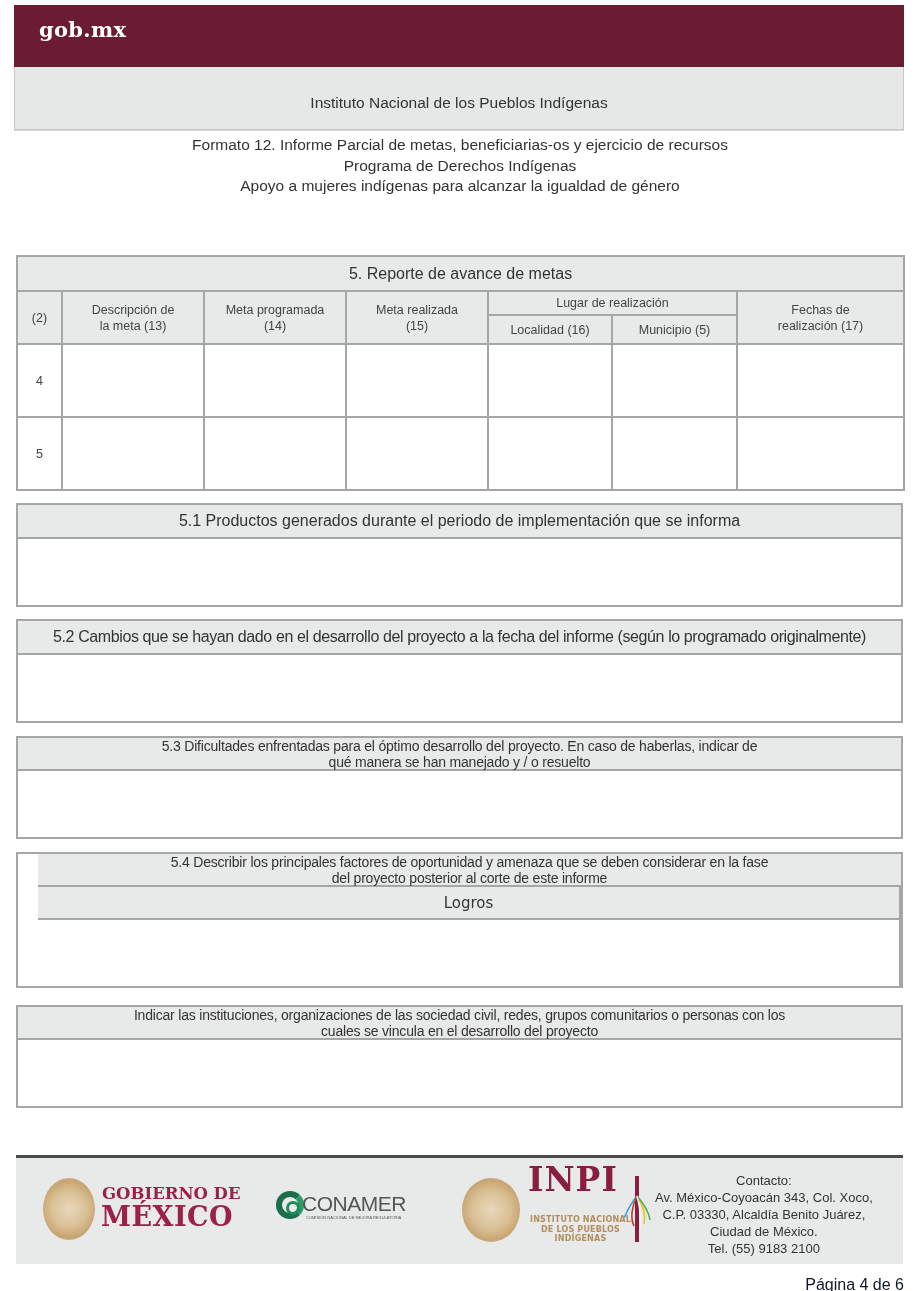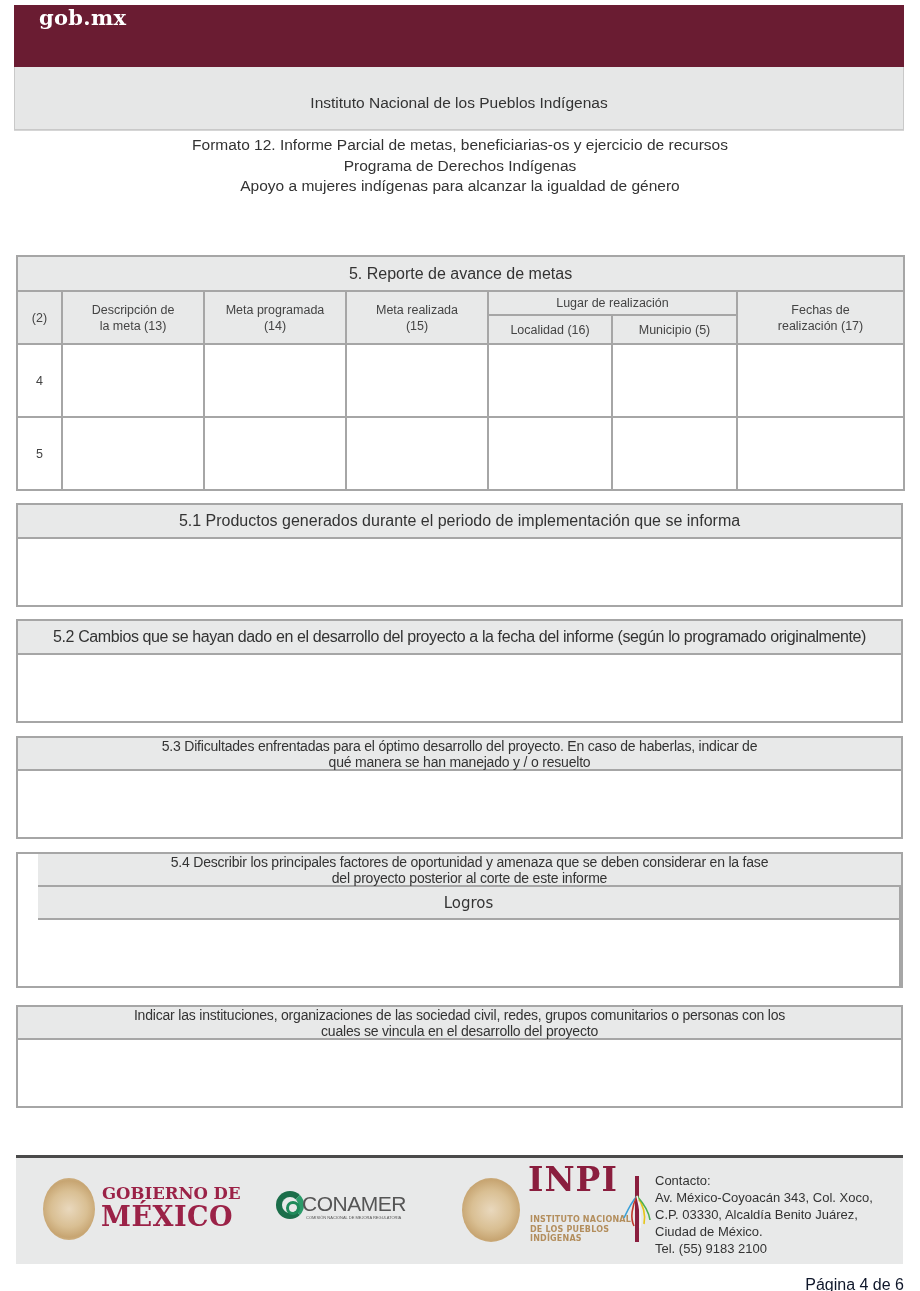--- a/index.html
+++ b/index.html
@@ -1,20 +1,20 @@
 <!DOCTYPE html>
 <html><head>
 <meta charset="utf-8">
 <style>
   * { box-sizing: border-box; margin: 0; padding: 0; }
   html, body { width: 920px; height: 1291px; background: #ffffff; overflow: hidden; }
   body { position: relative; font-family: "Liberation Sans", sans-serif; color: #333333; }
 
   .topbar { position: absolute; left: 14px; top: 5px; width: 890px; height: 62px; background: #6a1c32; }
-  .brand { position: absolute; left: 25px; top: 0; font-family: "DejaVu Serif", serif; font-weight: bold; font-size: 21px; color: #ffffff; letter-spacing: 0.3px; }
+  .brand { position: absolute; left: 25px; top: 12px; font-family: "DejaVu Serif", serif; font-weight: bold; font-size: 21px; color: #ffffff; letter-spacing: 0.3px; }
   .subbar { position: absolute; left: 14px; top: 67px; width: 890px; height: 63px; background: #e6e7e7; border: 1px solid #c9c9c9; border-top: none; box-shadow: 0 1px 0 #d5d5d5; }
   .institute { position: absolute; left: 0; right: 0; top: 27px; text-align: center; font-size: 15.5px; color: #333; }
 
   .doc-title { position: absolute; left: 0; width: 920px; top: 135px; text-align: center; font-size: 15.5px; line-height: 20.5px; color: #333; }
 
   table.metas { position: absolute; left: 16px; top: 255px; width: 887px; border-collapse: collapse; table-layout: fixed; }
   table.metas td, table.metas th { border: 2px solid #a6a6a6; font-weight: normal; text-align: center; vertical-align: middle; }
   table.metas th { background: #e8e9e9; font-size: 12.5px; color: #444; line-height: 16px; }
   table.metas .title-row th { height: 35px; font-size: 16px; color: #333; }
   table.metas .head-row th { height: 24px; }
@@ -27,21 +27,21 @@
   .box .bhead.two { height: 33px; font-size: 14px; line-height: 16px; flex-direction: column; letter-spacing: -0.2px; }
   .box .bbody { height: 66px; }
 
   .split { display: flex; }
   .split > div { flex: 1; }
   .split > div:first-child { border-right: 2px solid #a6a6a6; }
   .split .shead { background: #e8e9e9; height: 33px; border-bottom: 2px solid #a6a6a6; display: flex; align-items: center; justify-content: center; font-size: 16px; color: #333; font-family: "DejaVu Sans", sans-serif; font-size: 15px; }
   .split .sbody { height: 66px; }
 
   .footer-line { position: absolute; left: 16px; top: 1155px; width: 887px; height: 3px; background: #4a4a4a; }
-  .footer { position: absolute; left: 16px; top: 1158px; width: 887px; height: 106px; background: #e8e9e9; }
+  .footer { position: absolute; left: 16px; top: 1158px; width: 887px; height: 106px; background: #e8e9e9; text-align: center; }
 
   .seal { position: absolute; border-radius: 50%; background: radial-gradient(circle, #e9d8bd 0%, #d9bf93 45%, #c7a572 70%, #e4d2b3 100%); }
   .gob-text { position: absolute; font-family: "DejaVu Serif", serif; font-weight: bold; color: #9b2247; }
   .conamer-icon { position: absolute; width: 28px; height: 28px; border-radius: 50%; border: 6px solid #1b6e4a; border-right-color: #2c9b6a; }
   .conamer-icon::after { content: ""; position: absolute; left: 4px; top: 4px; width: 8px; height: 8px; border-radius: 50%; border: 3px solid #1f8a5a; }
   .conamer-text { position: absolute; font-family: "Liberation Sans", sans-serif; color: #555; }
   .inpi-text { position: absolute; font-family: "DejaVu Serif", serif; font-weight: bold; color: #8a1e3e; }
   .inpi-sub { position: absolute; font-family: "DejaVu Sans", sans-serif; font-weight: bold; color: #b38e5d; font-size: 8px; line-height: 9.5px; letter-spacing: 0.2px; }
   .contact { position: absolute; left: 639px; top: 14px; font-size: 13px; line-height: 17px; color: #333; }
   .page-num { position: absolute; right: 16px; top: 1269px; font-size: 16px; color: #0f172a; margin-top: 7px; }

